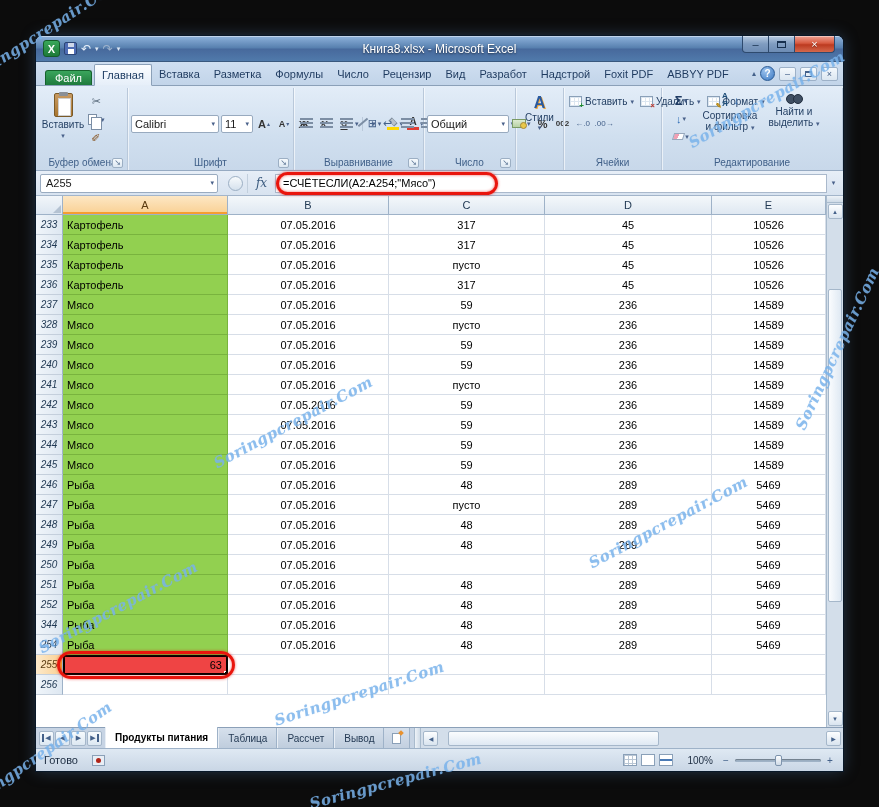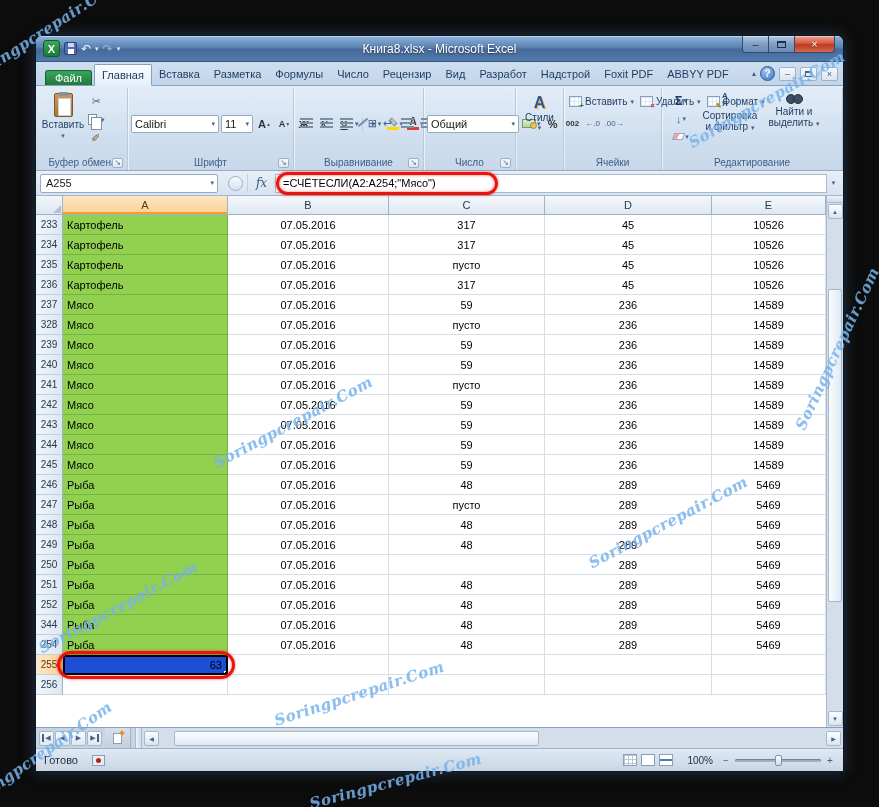--- a/index.html
+++ b/index.html
@@ -165,27 +165,27 @@
 .gridwrap{flex:none;height:531px;position:relative;background:#fff;display:flex;flex-direction:column;}
 .colhdrs{height:19px;flex:none;display:flex;background:linear-gradient(#f2f6fa,#dce6f1);border-bottom:1px solid #9eb2c8;}
 .corner{width:27px;flex:none;border-right:1px solid #9eb2c8;background:linear-gradient(#f2f6fa,#dce6f1);position:relative;}
 .corner::after{content:"";position:absolute;right:1px;bottom:1px;border-left:8px solid transparent;border-bottom:8px solid #b4c2d2;}
 .colhdr{flex:none;display:flex;align-items:center;justify-content:center;font-size:11px;color:#223a54;
  border-right:1px solid #9eb2c8;background:linear-gradient(#f4f8fb,#dfe8f2);}
 .colhdr.sel{background:linear-gradient(#fde7c4,#f9d093);box-shadow:inset 0 -2px 0 #f59d31;color:#5a3a10;}
 .rows{flex:1;overflow:hidden;background:#fff;}
 .grow{display:flex;height:20px;}
 .rowhdr{width:27px;flex:none;display:flex;align-items:center;justify-content:center;font-size:10px;color:#223a54;
- background:linear-gradient(90deg,#f0f5fa,#dde7f1);border-right:1px solid #9eb2c8;border-bottom:1px solid #c4cfdc;}
+ background:linear-gradient(90deg,#f0f5fa,#dde7f1);border-right:1px solid #9eb2c8;border-bottom:1px solid #c4cfdc;font-style:italic;}
 .rowhdr.sel{background:linear-gradient(90deg,#fdeacb,#f9d093);box-shadow:inset -2px 0 0 #f59d31;color:#5a3a10;}
 .cell{flex:none;border-right:1px solid #d7dee8;border-bottom:1px solid #d7dee8;font-size:11px;color:#000;
  display:flex;align-items:center;justify-content:center;overflow:hidden;}
 .cell.colA{justify-content:flex-start;padding-left:4px;}
 .cell.green{background:#92d050;border-right-color:#79b33e;border-bottom-color:#79b33e;}
-.cell.active-cell{justify-content:flex-end;padding-right:4px;border:2px solid #000;position:relative;background:#1d4ed8;}
+.cell.active-cell{justify-content:flex-end;padding-right:4px;border:2px solid #000;position:relative;background:#ef4444;}
 .fillhandle{position:absolute;right:-2px;bottom:-2px;width:4px;height:4px;background:#000;border:1px solid #fff;}
 .vscroll{position:absolute;right:0;top:0;bottom:0;width:17px;background:#d3deea;border-left:1px solid #a9bbcd;
  display:flex;flex-direction:column;align-items:center;}
 .vsplit{height:7px;width:100%;background:linear-gradient(#eef3f8,#cfdbe7);border-bottom:1px solid #a9bbcd;flex:none;}
 .sarrow{height:15px;width:15px;margin:1px 0;flex:none;display:flex;align-items:center;justify-content:center;
  font-size:7px;color:#44618a;background:linear-gradient(#fdfeff,#d9e4ef);border:1px solid #a5b7ca;border-radius:2px;}
 .vtrack{flex:1;width:100%;position:relative;}
 .vthumb{position:absolute;left:1px;right:1px;top:14%;height:64%;background:linear-gradient(90deg,#fafcfe,#dfe9f3);
  border:1px solid #a5b7ca;border-radius:2px;}
 
@@ -412,21 +412,21 @@
       </div>
       <div class="glabel-row">
           <span class="glabel">Выравнивание</span>
           <span class="launcher">↘</span>
         </div>
     </div>
 
     <div class="rgroup g-num">
       <div class="gbody colbody">
         <div class="frow">
-          <span class="combo" style="width:92px;">
+          <span class="combo" style="width:82px;">
               <span>Общий</span>
               <span class="dd">▾</span>
             </span>
         </div>
         <div class="frow">
           <span class="sbtn">
               <span class="note"></span>
               <span class="dd">▾</span>
             </span>
           <span class="sbtn">
@@ -985,20 +985,26 @@
       <span class="navbtn">
           <span>◀</span>
         </span>
       <span class="navbtn">
           <span>▶</span>
         </span>
       <span class="navbtn">
           <span class="bar-r">▶</span>
         </span>
     </div>
+    <div class="stabs">
+        <div class="stab active">Продукты питания</div>
+        <div class="stab">Таблица</div>
+        <div class="stab">Рассчет</div>
+        <div class="stab">Вывод</div>
+      </div>
     <div class="newsheet">
         <span class="ns-page"></span>
       </div>
     <div class="hsplit"></div>
     <div class="hscroll">
       <span class="harrow">◀</span>
       <div class="htrack">
           <div class="hthumb"></div>
         </div>
       <span class="harrow">▶</span>

